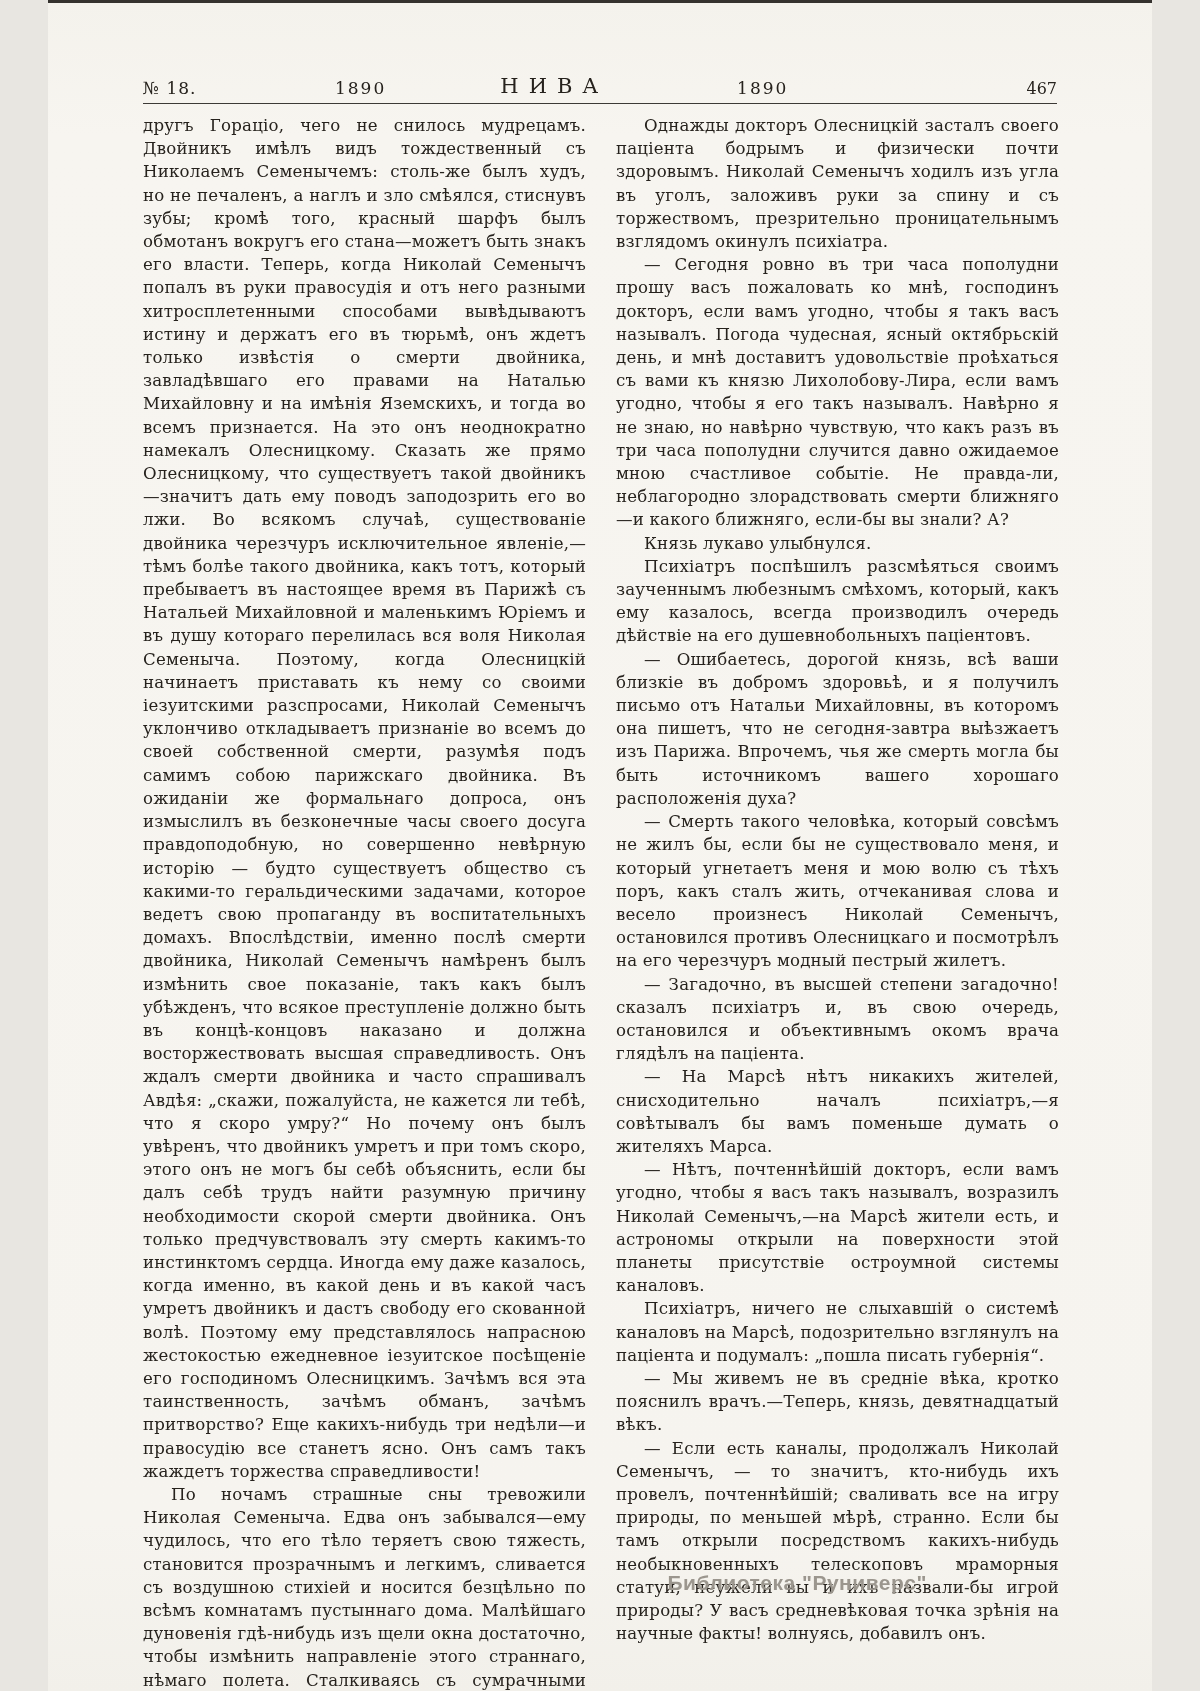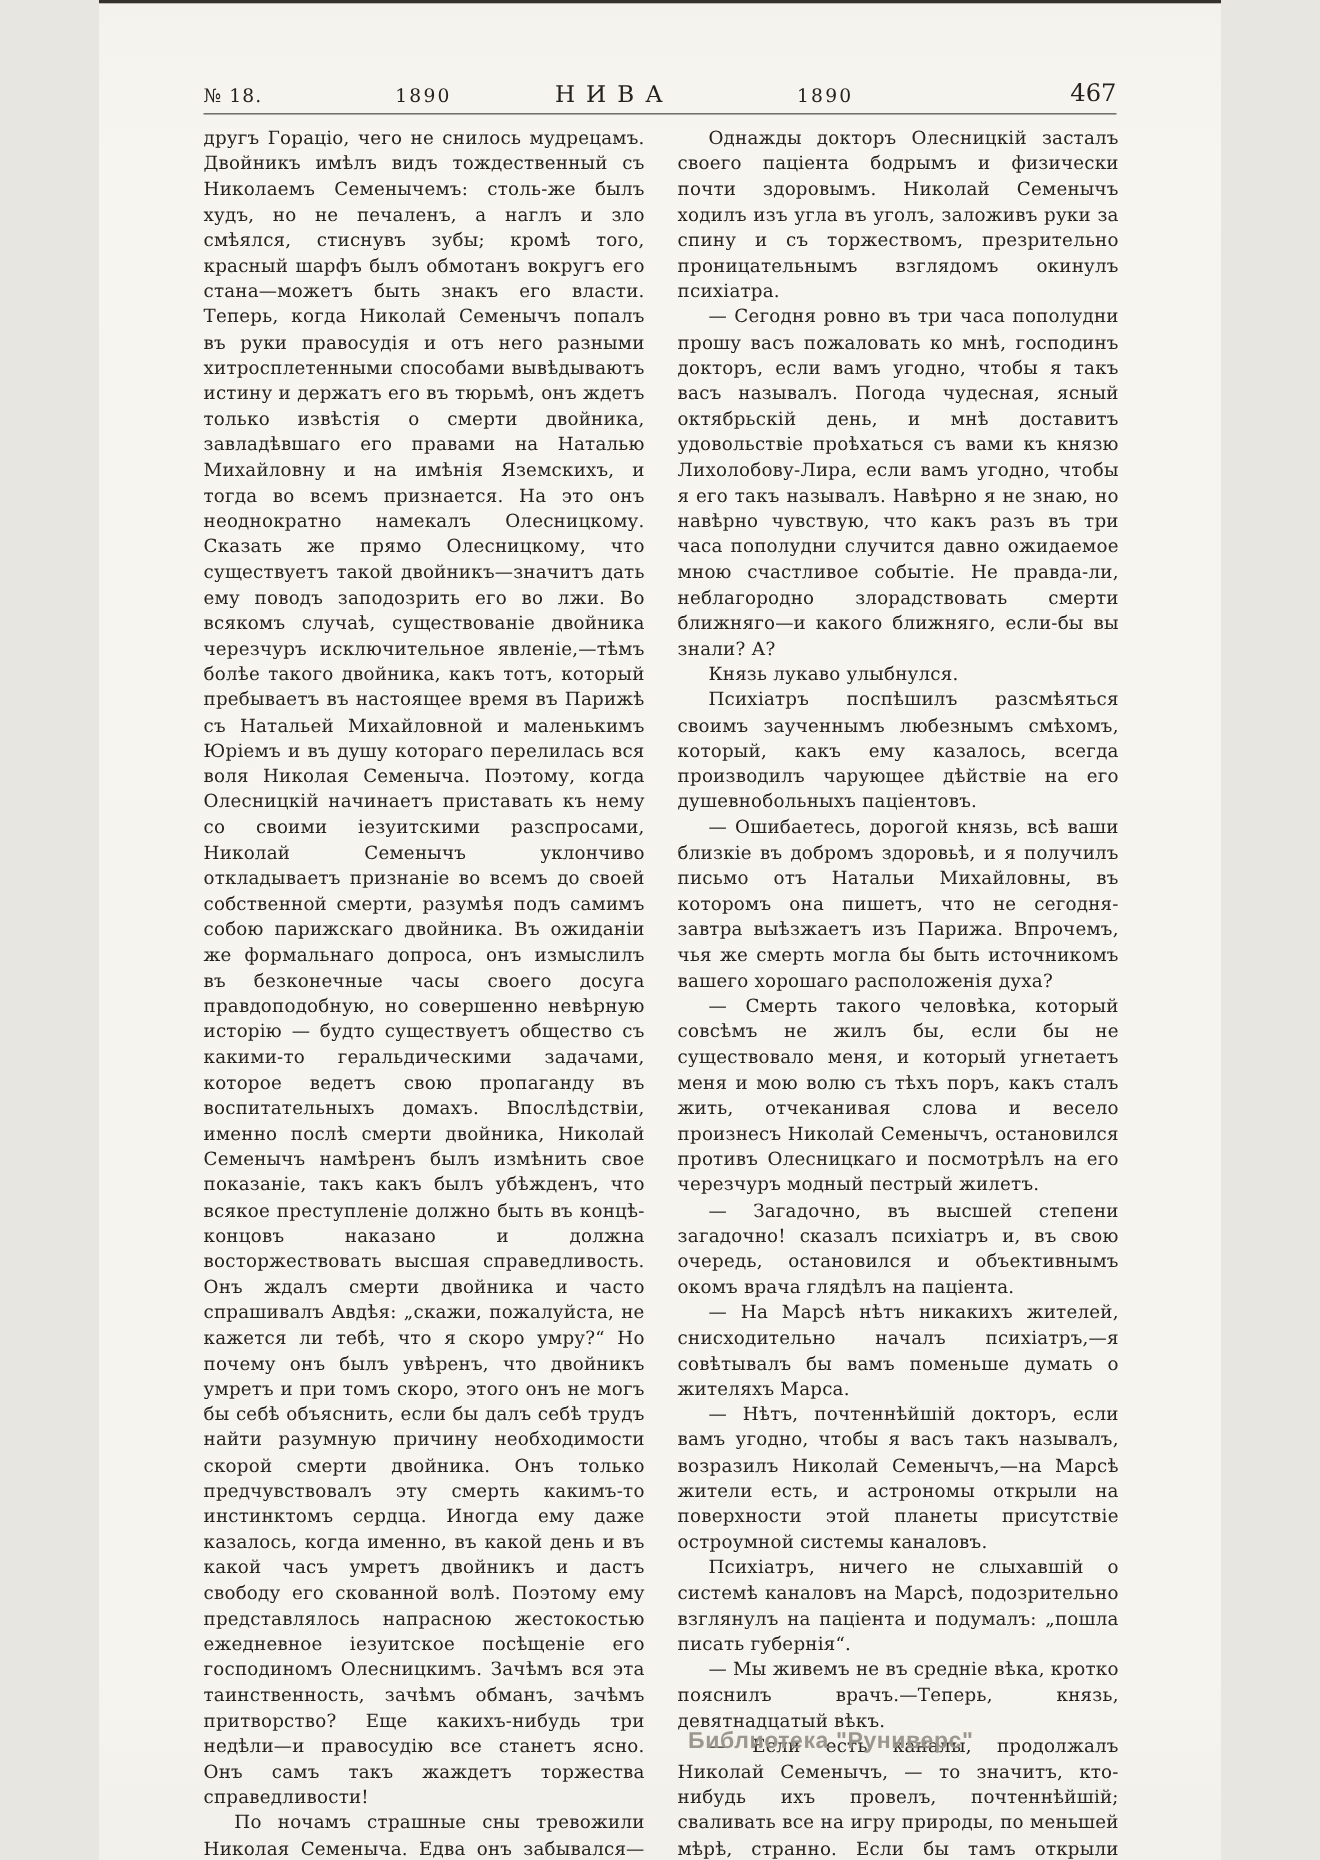--- a/index.html
+++ b/index.html
@@ -1,18 +1,18 @@
 <!DOCTYPE html>
 <html><head>
 <meta charset="utf-8">
 <style>
   html, body { margin: 0; padding: 0; background: #e8e6e1; }
   .page {
     position: relative;
-    width: 1020px;
+    width: 1104px;
     height: 1691px;
     margin: 0 auto;
     background: #f6f4ef;
     background: linear-gradient(180deg, #f4f2ec 0%, #f7f5f0 8%, #f6f4ef 90%, #f2f0ea 100%);
     font-family: "DejaVu Serif", serif;
     color: #26221d;
     overflow: hidden;
   }
   .scan-edge {
     position: absolute; top: 0; left: 0; right: 0; height: 3px;
@@ -24,21 +24,21 @@
     height: 28px;
   }
   .header span { position: absolute; bottom: 0; white-space: nowrap; }
   .issue { left: 0; font-size: 17px; letter-spacing: 1px; }
   .year-left { left: 21%; font-size: 17px; letter-spacing: 2px; }
   .masthead {
     left: 45%; transform: translateX(-50%);
     font-size: 21px; font-weight: normal; letter-spacing: 10px;
   }
   .year-right { left: 65%; font-size: 17px; letter-spacing: 2px; }
-  .pagenum { right: 0; font-size: 22px; }
+  .pagenum { right: 0; font-size: 16px; }
   .rule {
     position: absolute;
     top: 103px; left: 95px; right: 95px;
     border-top: 1.5px solid #3c3a36;
   }
   .columns {
     position: absolute;
     top: 114px; left: 95px; right: 93px;
     display: flex;
     gap: 30px;
@@ -81,21 +81,21 @@
 
   <main class="columns">
     <section class="col col-left">
         <p class="para">другъ Гораціо, чего не снилось мудрецамъ. Двойникъ имѣлъ видъ тождественный съ Николаемъ Семенычемъ: столь-же былъ худъ, но не печаленъ, а наглъ и зло смѣялся, стиснувъ зубы; кромѣ того, красный шарфъ былъ обмотанъ вокругъ его стана—можетъ быть знакъ его власти. Теперь, когда Николай Семенычъ попалъ въ руки правосудія и отъ него разными хитросплетенными способами вывѣдываютъ истину и держатъ его въ тюрьмѣ, онъ ждетъ только извѣстія о смерти двойника, завладѣвшаго его правами на Наталью Михайловну и на имѣнія Яземскихъ, и тогда во всемъ признается. На это онъ неоднократно намекалъ Олесницкому. Сказать же прямо Олесницкому, что существуетъ такой двойникъ—значитъ дать ему поводъ заподозрить его во лжи. Во всякомъ случаѣ, существованіе двойника черезчуръ исключительное явленіе,—тѣмъ болѣе такого двойника, какъ тотъ, который пребываетъ въ настоящее время въ Парижѣ съ Натальей Михайловной и маленькимъ Юріемъ и въ душу котораго перелилась вся воля Николая Семеныча. Поэтому, когда Олесницкій начинаетъ приставать къ нему со своими іезуитскими разспросами, Николай Семенычъ уклончиво откладываетъ признаніе во всемъ до своей собственной смерти, разумѣя подъ самимъ собою парижскаго двойника. Въ ожиданіи же формальнаго допроса, онъ измыслилъ въ безконечные часы своего досуга правдоподобную, но совершенно невѣрную исторію — будто существуетъ общество съ какими-то геральдическими задачами, которое ведетъ свою пропаганду въ воспитательныхъ домахъ. Впослѣдствіи, именно послѣ смерти двойника, Николай Семенычъ намѣренъ былъ измѣнить свое показаніе, такъ какъ былъ убѣжденъ, что всякое преступленіе должно быть въ концѣ-концовъ наказано и должна восторжествовать высшая справедливость. Онъ ждалъ смерти двойника и часто спрашивалъ Авдѣя: „скажи, пожалуйста, не кажется ли тебѣ, что я скоро умру?“ Но почему онъ былъ увѣренъ, что двойникъ умретъ и при томъ скоро, этого онъ не могъ бы себѣ объяснить, если бы далъ себѣ трудъ найти разумную причину необходимости скорой смерти двойника. Онъ только предчувствовалъ эту смерть какимъ-то инстинктомъ сердца. Иногда ему даже казалось, когда именно, въ какой день и въ какой часъ умретъ двойникъ и дастъ свободу его скованной волѣ. Поэтому ему представлялось напрасною жестокостью ежедневное іезуитское посѣщеніе его господиномъ Олесницкимъ. Зачѣмъ вся эта таинственность, зачѣмъ обманъ, зачѣмъ притворство? Еще какихъ-нибудь три недѣли—и правосудію все станетъ ясно. Онъ самъ такъ жаждетъ торжества справедливости!</p>
         <p class="para">По ночамъ страшные сны тревожили Николая Семеныча. Едва онъ забывался—ему чудилось, что его тѣло теряетъ свою тяжесть, становится прозрачнымъ и легкимъ, сливается съ воздушною стихіей и носится безцѣльно по всѣмъ комнатамъ пустыннаго дома. Малѣйшаго дуновенія гдѣ-нибудь изъ щели окна достаточно, чтобы измѣнить направленіе этого страннаго, нѣмаго полета. Сталкиваясь съ сумрачными тѣнями, которыя зыблились въ углахъ молчаливыхъ залъ, Николай Семенычъ замиралъ отъ неизъяснимаго ужаса: тѣни словно жили таинственною, мимолетною жизнью и съ горестнымъ упрекомъ смотрѣли на пришельца своими темными, не мигающими, бездонными глазами. Душа Николая Семеныча томилась и молила о пощадѣ. Тѣни надвигались на нее, и ихъ холодное вѣяніе гнало ее дальше. Трепеща и закипая слезами, которыхъ она не могла выплакать, парила блѣдная душа до самаго разсвѣта—только тогда мало-по-малу возвращалось къ Николаю Семенычу чувство тѣлесности. Онъ сквозь сонъ испытывалъ холодъ въ ногахъ, просыпался, дрожа, и, сидя на одинокой постели, погружался въ свои безконечныя, мучительныя и странныя мысли.</p>
       </section>
     <section class="col col-right">
         <p class="para">Однажды докторъ Олесницкій засталъ своего паціента бодрымъ и физически почти здоровымъ. Николай Семенычъ ходилъ изъ угла въ уголъ, заложивъ руки за спину и съ торжествомъ, презрительно проницательнымъ взглядомъ окинулъ психіатра.</p>
         <p class="para">— Сегодня ровно въ три часа пополудни прошу васъ пожаловать ко мнѣ, господинъ докторъ, если вамъ угодно, чтобы я такъ васъ называлъ. Погода чудесная, ясный октябрьскій день, и мнѣ доставитъ удовольствіе проѣхаться съ вами къ князю Лихолобову-Лира, если вамъ угодно, чтобы я его такъ называлъ. Навѣрно я не знаю, но навѣрно чувствую, что какъ разъ въ три часа пополудни случится давно ожидаемое мною счастливое событіе. Не правда-ли, неблагородно злорадствовать смерти ближняго—и какого ближняго, если-бы вы знали? А?</p>
         <p class="para">Князь лукаво улыбнулся.</p>
-        <p class="para">Психіатръ поспѣшилъ разсмѣяться своимъ заученнымъ любезнымъ смѣхомъ, который, какъ ему казалось, всегда производилъ чарующее дѣйствіе на его душевнобольныхъ паціентовъ.</p>
+        <p class="para">Психіатръ поспѣшилъ разсмѣяться своимъ заученнымъ любезнымъ смѣхомъ, который, какъ ему казалось, всегда производилъ очередь дѣйствіе на его душевнобольныхъ паціентовъ.</p>
         <p class="para">— Ошибаетесь, дорогой князь, всѣ ваши близкіе въ добромъ здоровьѣ, и я получилъ письмо отъ Натальи Михайловны, въ которомъ она пишетъ, что не сегодня-завтра выѣзжаетъ изъ Парижа. Впрочемъ, чья же смерть могла бы быть источникомъ вашего хорошаго расположенія духа?</p>
         <p class="para">— Смерть такого человѣка, который совсѣмъ не жилъ бы, если бы не существовало меня, и который угнетаетъ меня и мою волю съ тѣхъ поръ, какъ сталъ жить, отчеканивая слова и весело произнесъ Николай Семенычъ, остановился противъ Олесницкаго и посмотрѣлъ на его черезчуръ модный пестрый жилетъ.</p>
         <p class="para">— Загадочно, въ высшей степени загадочно! сказалъ психіатръ и, въ свою очередь, остановился и объективнымъ окомъ врача глядѣлъ на паціента.</p>
         <p class="para">— На Марсѣ нѣтъ никакихъ жителей, снисходительно началъ психіатръ,—я совѣтывалъ бы вамъ поменьше думать о жителяхъ Марса.</p>
         <p class="para">— Нѣтъ, почтеннѣйшій докторъ, если вамъ угодно, чтобы я васъ такъ называлъ, возразилъ Николай Семенычъ,—на Марсѣ жители есть, и астрономы открыли на поверхности этой планеты присутствіе остроумной системы каналовъ.</p>
         <p class="para">Психіатръ, ничего не слыхавшій о системѣ каналовъ на Марсѣ, подозрительно взглянулъ на паціента и подумалъ: „пошла писать губернія“.</p>
         <p class="para">— Мы живемъ не въ средніе вѣка, кротко пояснилъ врачъ.—Теперь, князь, девятнадцатый вѣкъ.</p>
         <p class="para">— Если есть каналы, продолжалъ Николай Семенычъ, — то значитъ, кто-нибудь ихъ провелъ, почтеннѣйшій; сваливать все на игру природы, по меньшей мѣрѣ, странно. Если бы тамъ открыли посредствомъ какихъ-нибудь необыкновенныхъ телескоповъ мраморныя статуи, неужели вы и ихъ назвали-бы игрой природы? У васъ средневѣковая точка зрѣнія на научные факты! волнуясь, добавилъ онъ.</p>
       </section>
   </main>

